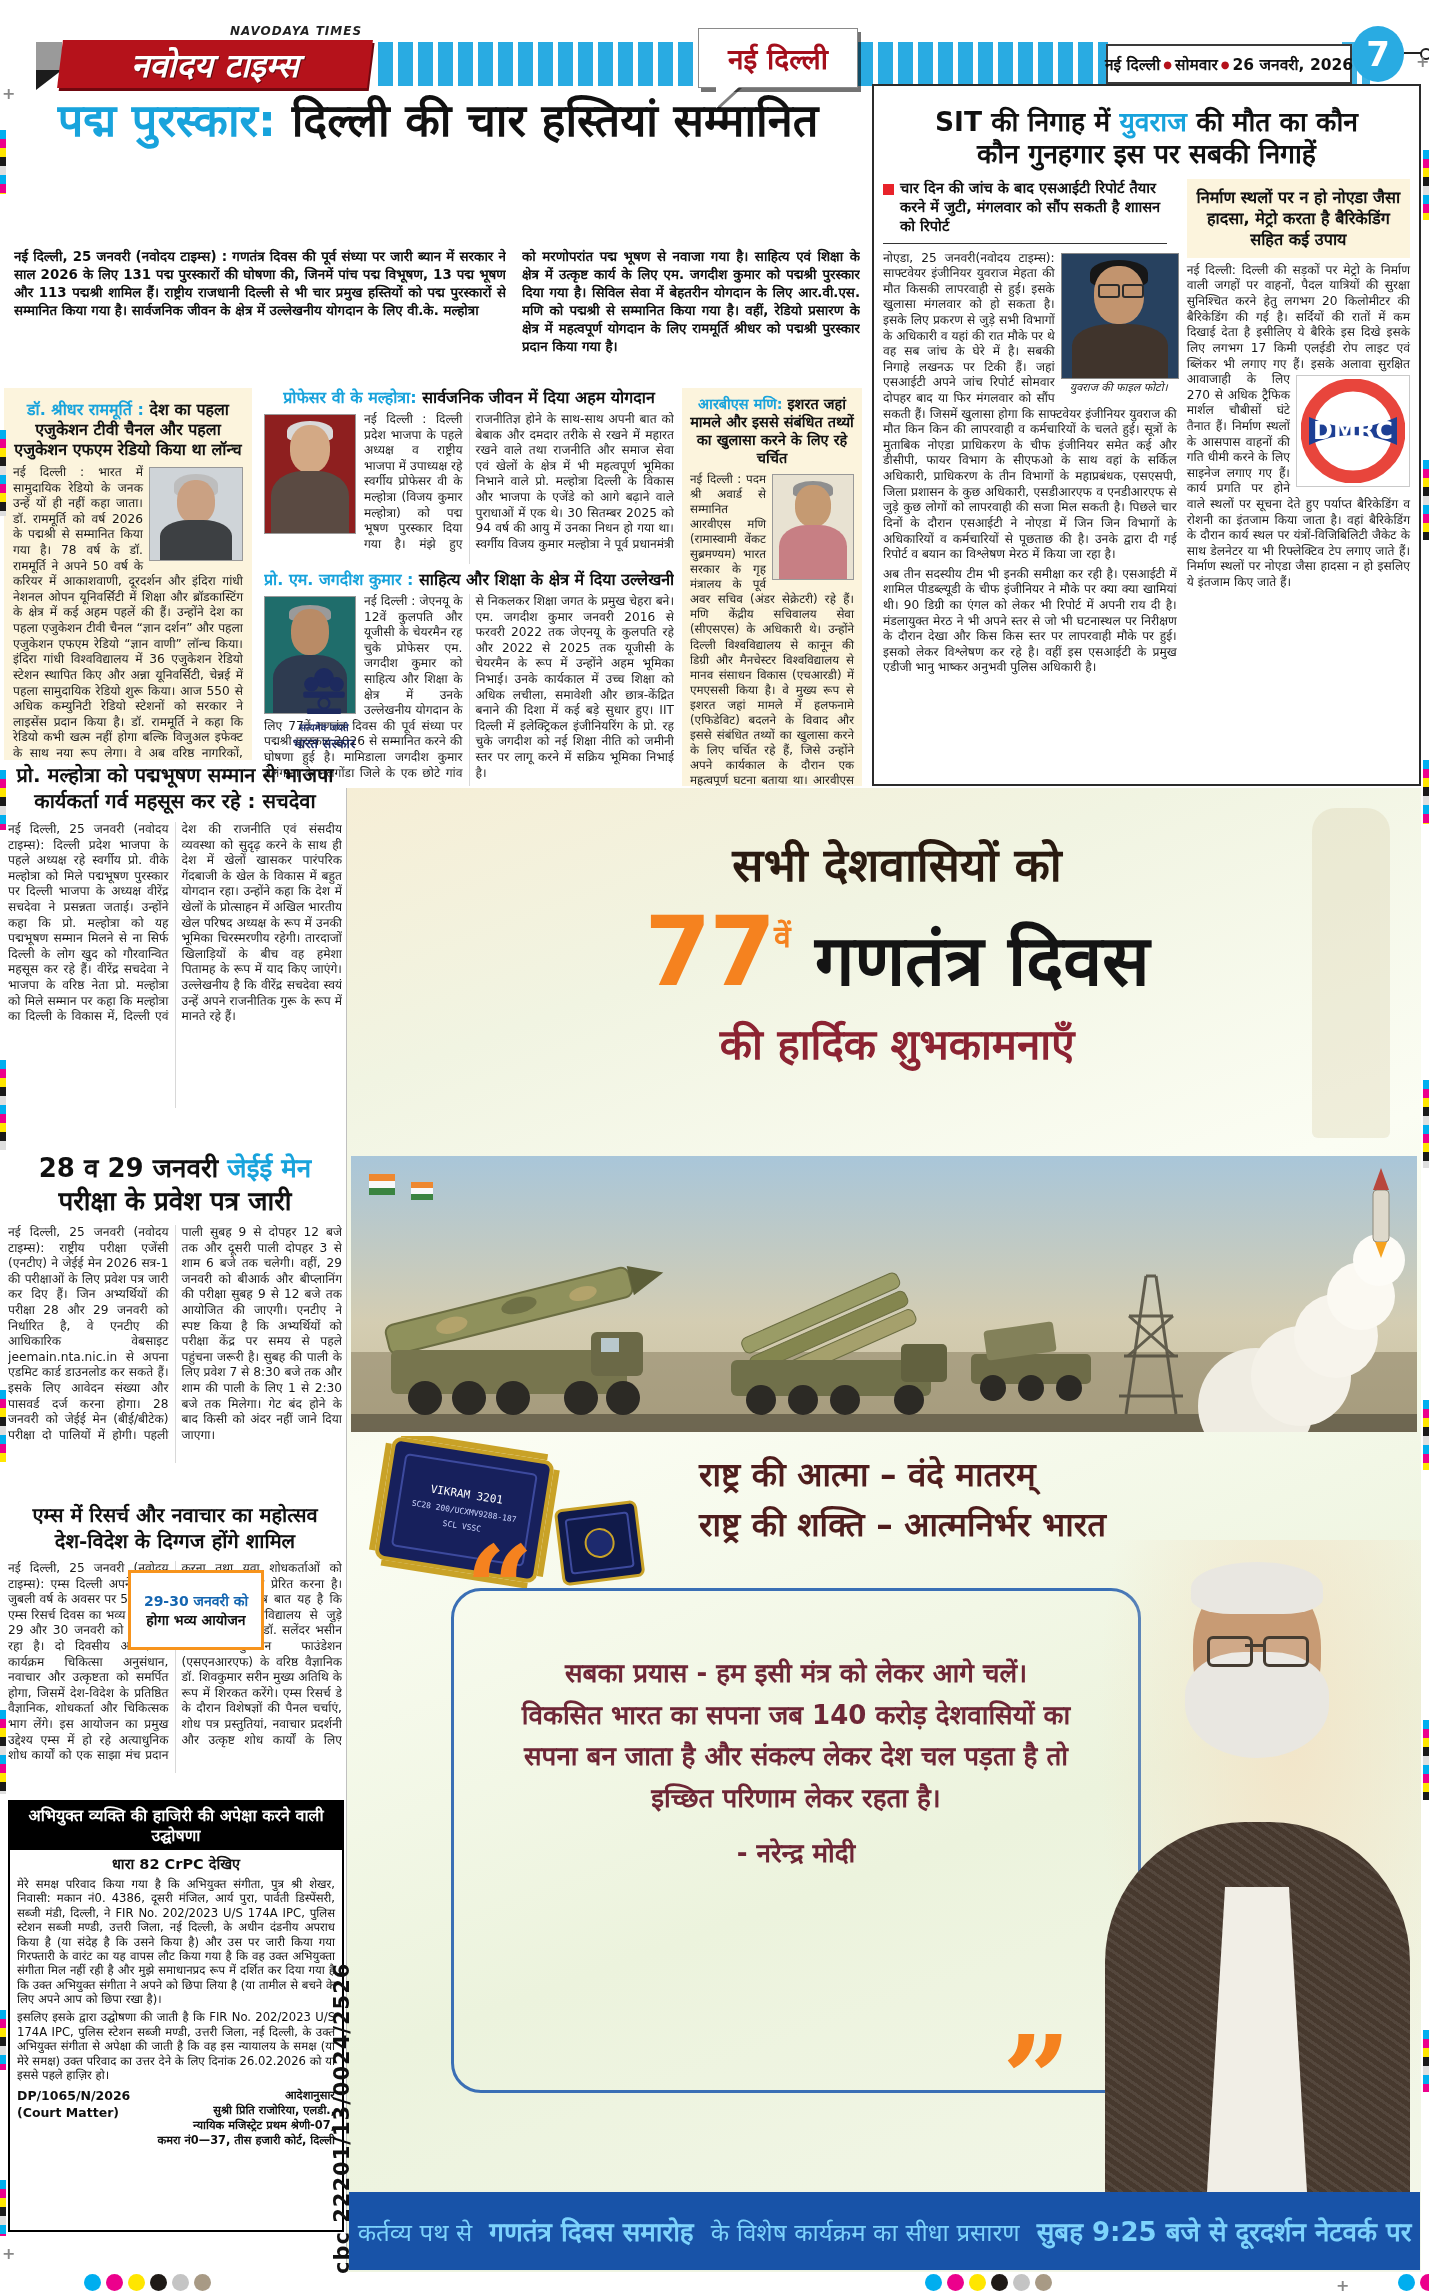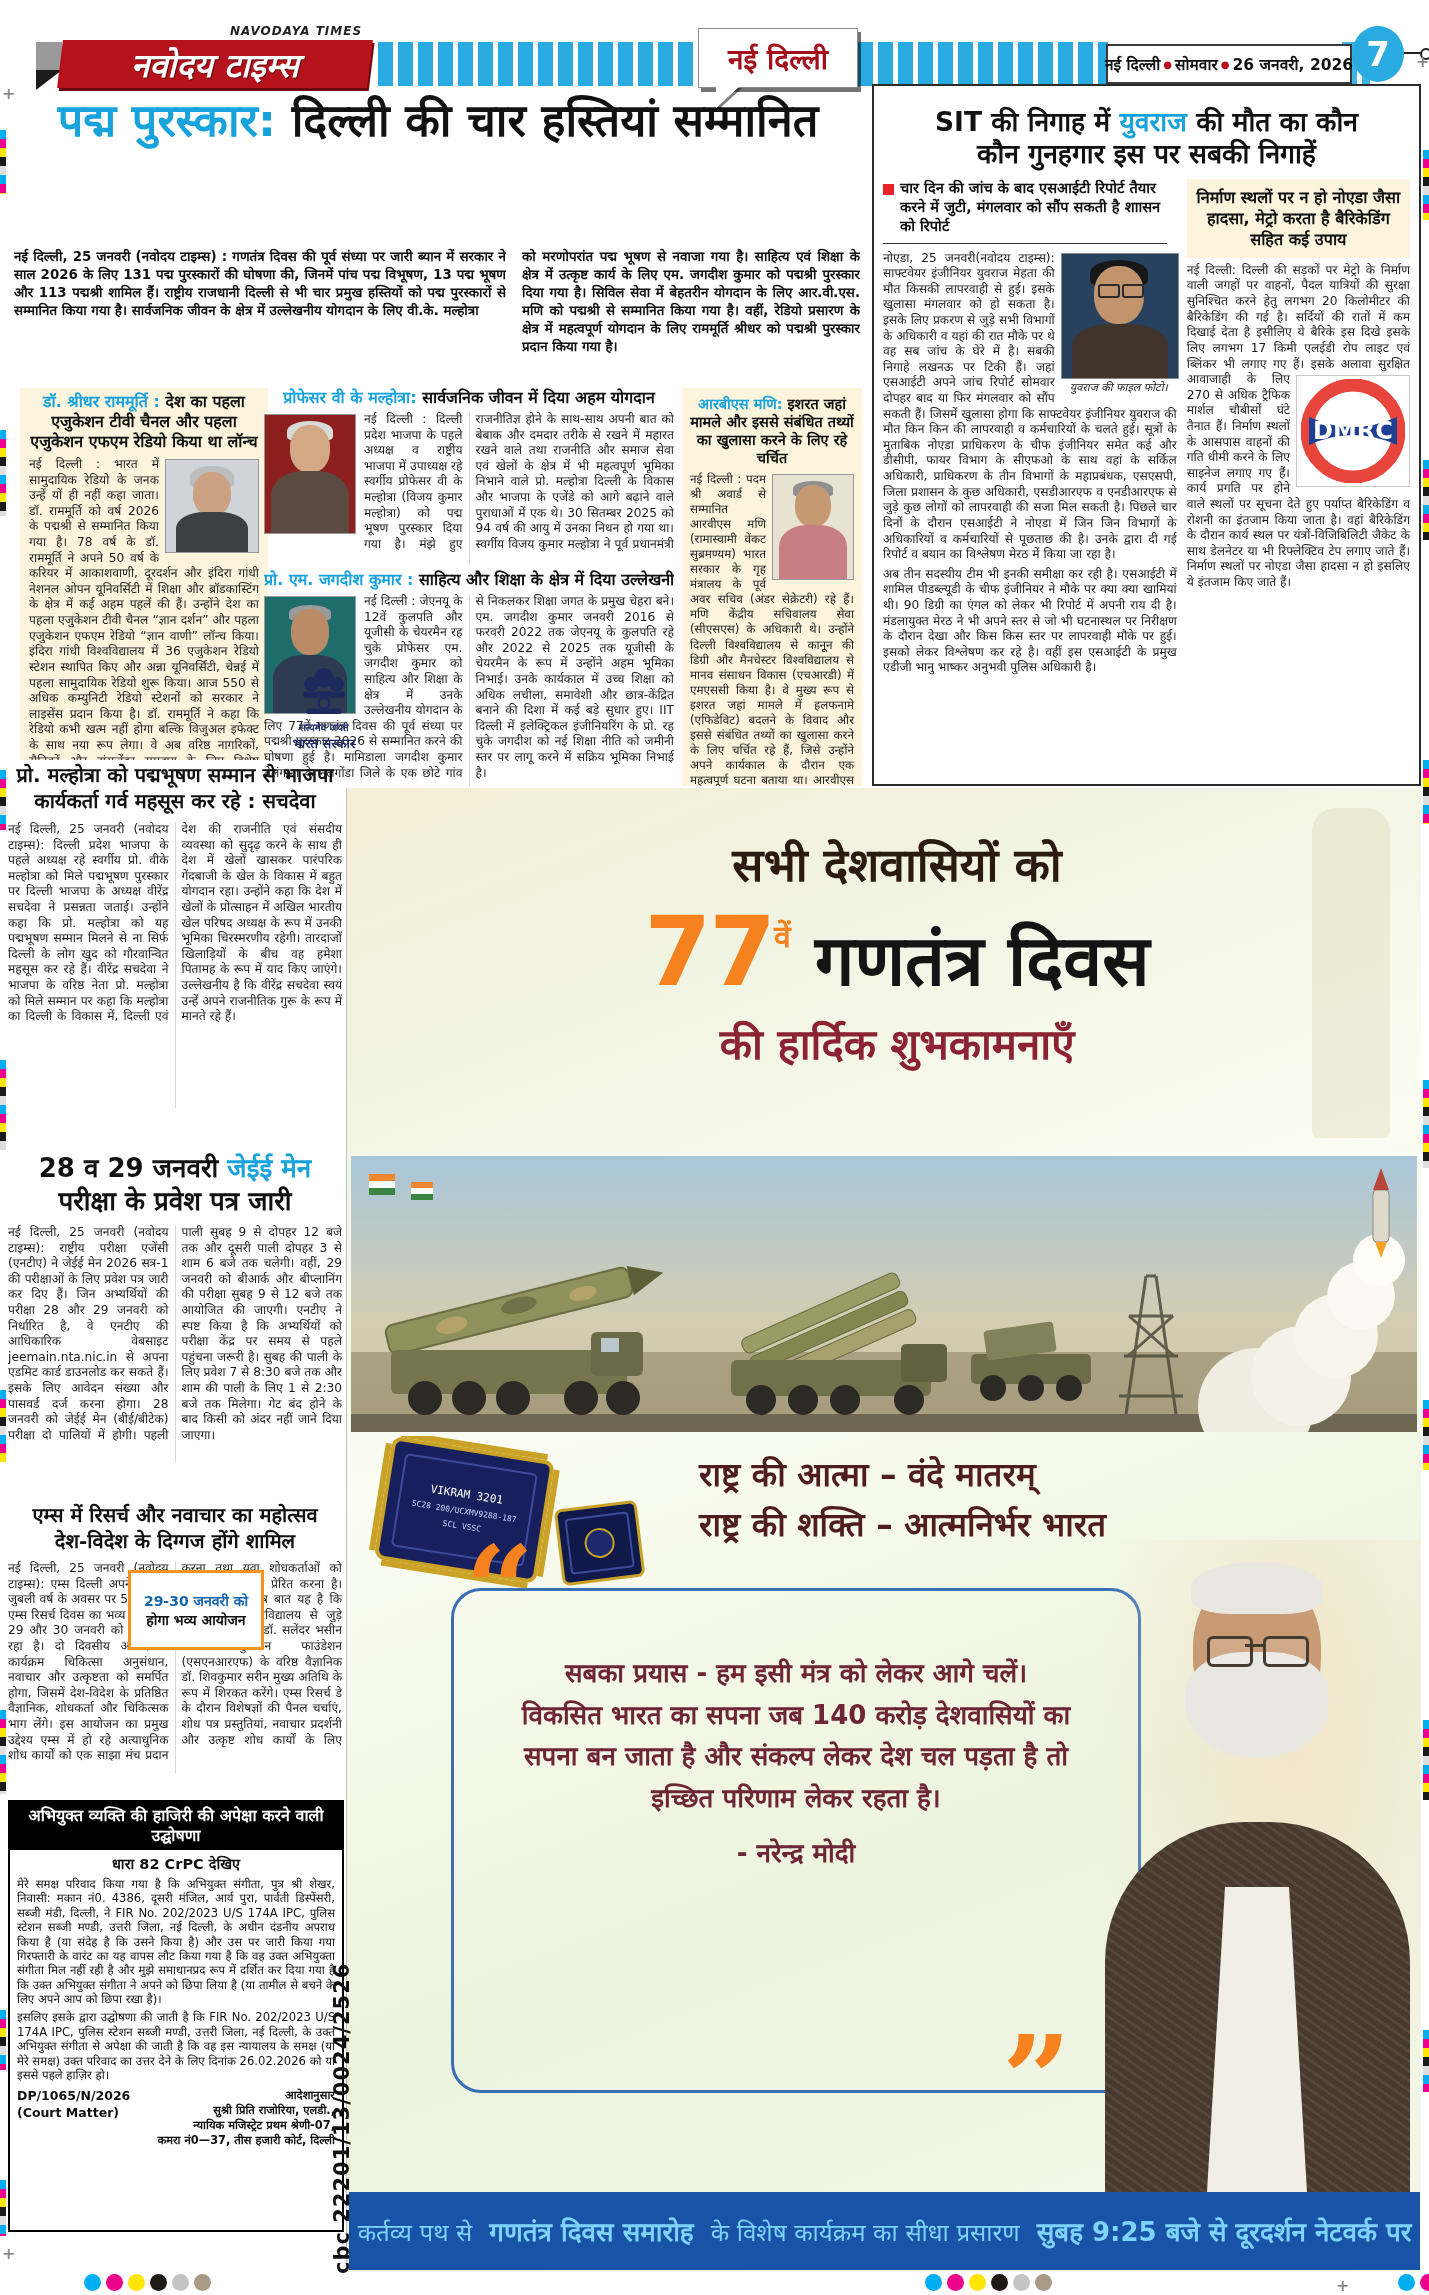--- a/index.html
+++ b/index.html
@@ -43,21 +43,21 @@
   figure{margin:0;}
   .avatar{position:relative;overflow:hidden;}
   .avatar .head{position:absolute;border-radius:46%;}
   .avatar .hair{position:absolute;border-radius:50% 50% 20% 20%;}
   .avatar .torso{position:absolute;border-radius:40% 40% 0 0;}
   
   #padma-h1{left:14px;top:88px;width:848px;text-align:center;font-size:45px;font-weight:800;white-space:nowrap;}
   #padma-h2{left:14px;top:152px;width:848px;text-align:center;font-size:55px;font-weight:800;color:#161616;white-space:nowrap;}
   #padma-intro{left:14px;top:248px;width:846px;height:134px;display:flex;gap:16px;}
   #padma-intro div{font-size:13.4px;font-weight:600;line-height:1.34;text-align:justify;overflow:hidden;}
-  #sub-c1{left:20px;top:388px;width:248px;height:372px;padding:4px 9px;box-sizing:border-box;}
+  #sub-c1{left:4px;top:388px;width:248px;height:372px;padding:12px 9px;box-sizing:border-box;}
   #sub-c2{left:264px;top:388px;width:410px;height:398px;}
   #sub-c4{left:682px;top:388px;width:180px;height:398px;padding:7px 8px;box-sizing:border-box;}
   .photo-right{float:right;margin:2px 0 4px 6px;border:1px solid #999;}
   .photo-left{float:left;margin:2px 8px 4px 0;border:1px solid #999;}
   
   #sit-box{left:872px;top:84px;width:549px;height:702px;border:2px solid #2b2b2b;box-sizing:border-box;padding:20px 9px;background:#fff;}
   #sit-h{ text-align:center;font-size:26.5px;font-weight:800;line-height:1.22;}
   #sit-cols{display:flex;gap:10px;margin-top:8px;}
   #sit-left{width:296px;}
   #sit-right{width:225px;}

